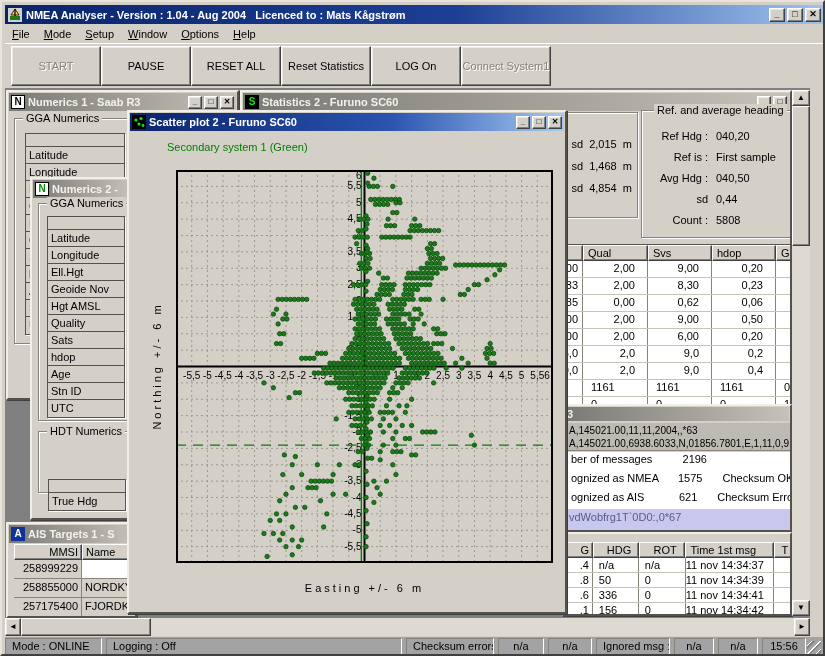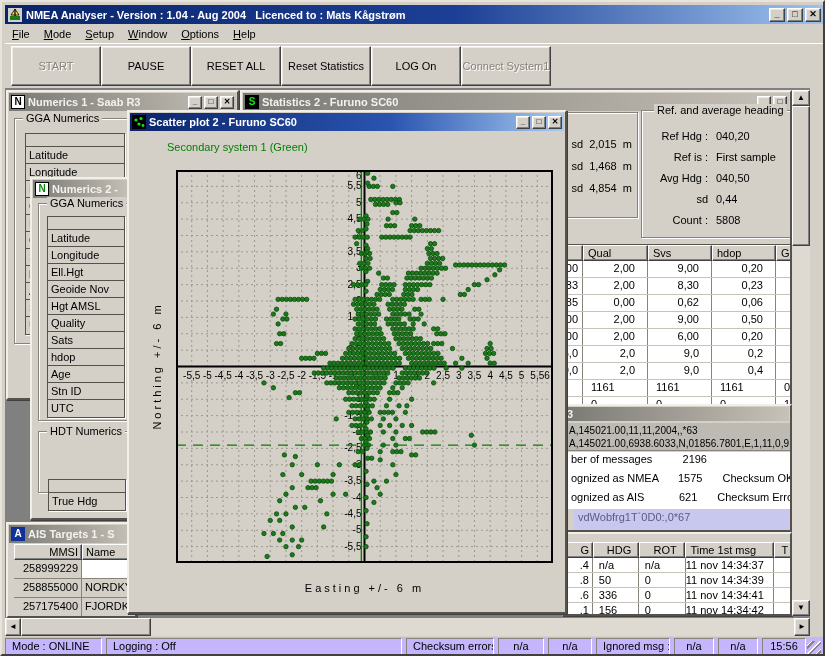--- a/index.html
+++ b/index.html
@@ -88,21 +88,21 @@
   .cnt .c:nth-child(2){width:36px;text-align:right;}
   .cnt .c:nth-child(3){padding-left:20px;text-align:center;}
   
   .sbtn{position:absolute;background:#d4d0c8;border:1px solid;border-color:#fff #404040 #404040 #fff;
       box-shadow:inset -1px -1px 0 #808080,inset 1px 1px 0 #ece9e2;font-size:8px;color:#000;
       display:flex;align-items:center;justify-content:center;line-height:1;}
   .strack{position:absolute;background:#dedad2;}
   .sthumb{position:absolute;background:#d4d0c8;border:1px solid;border-color:#fff #404040 #404040 #fff;
       box-shadow:inset -1px -1px 0 #808080;}
   
-  .statusbar{position:absolute;left:3px;top:635px;width:819px;height:18px;background:#c4b5fd;}
+  .statusbar{position:absolute;left:3px;top:635px;width:819px;height:18px;background:#a3a3a3;}
   .sp{position:absolute;top:1px;height:17px;border:1px solid;border-color:#87837b #fff #fff #87837b;
       padding:1px 6px 0;white-space:nowrap;overflow:hidden;}
   .grip{position:absolute;right:2px;top:639px;width:14px;height:14px;
       background:repeating-linear-gradient(135deg,transparent 0 3px,#fff 3px 4px,#87837b 4px 6px);}
   .greenlabel{color:#008000;}
   .vlabel{position:absolute;transform:translate(-50%,-50%) rotate(-90deg);letter-spacing:3px;white-space:nowrap;}
   .hlabel{position:absolute;text-align:center;letter-spacing:3px;}
 </style>
 </head>
 <body>
@@ -275,21 +275,21 @@
             <div class="c">ognized as NMEA</div>
             <div class="c">1575</div>
             <div class="c">Checksum OK</div>
           </div>
           <div class="tr">
             <div class="c">ognized as AIS</div>
             <div class="c">621</div>
             <div class="c">Checksum Error</div>
           </div>
         </div>
-      <div style="position:absolute;left:10px;top:103px;width:226px;height:21px;background:#c8c8ef;color:#5a5a8a;padding:2px 0 0 4px;white-space:nowrap;overflow:hidden;">vdWobfrg1T`0D0:,0*67</div>
+      <div style="position:absolute;left:1px;top:103px;width:226px;height:21px;background:#c8c8ef;color:#5a5a8a;padding:2px 0 0 4px;white-space:nowrap;overflow:hidden;">vdWobfrg1T`0D0:,0*67</div>
     </div>
 
     <div class="win" style="left:557px;top:444px;width:230px;height:84px;z-index:2;">
       <div class="t2 ft" style="left:0;top:8px;width:228px;">
         <div class="tr" style="height:16px;border-bottom:none;background:#d4d0c8;">
             <div class="hc">G</div>
             <div class="hc">HDG</div>
             <div class="hc">ROT</div>
             <div class="hc">Time 1st msg</div>
             <div class="hc">T</div>

